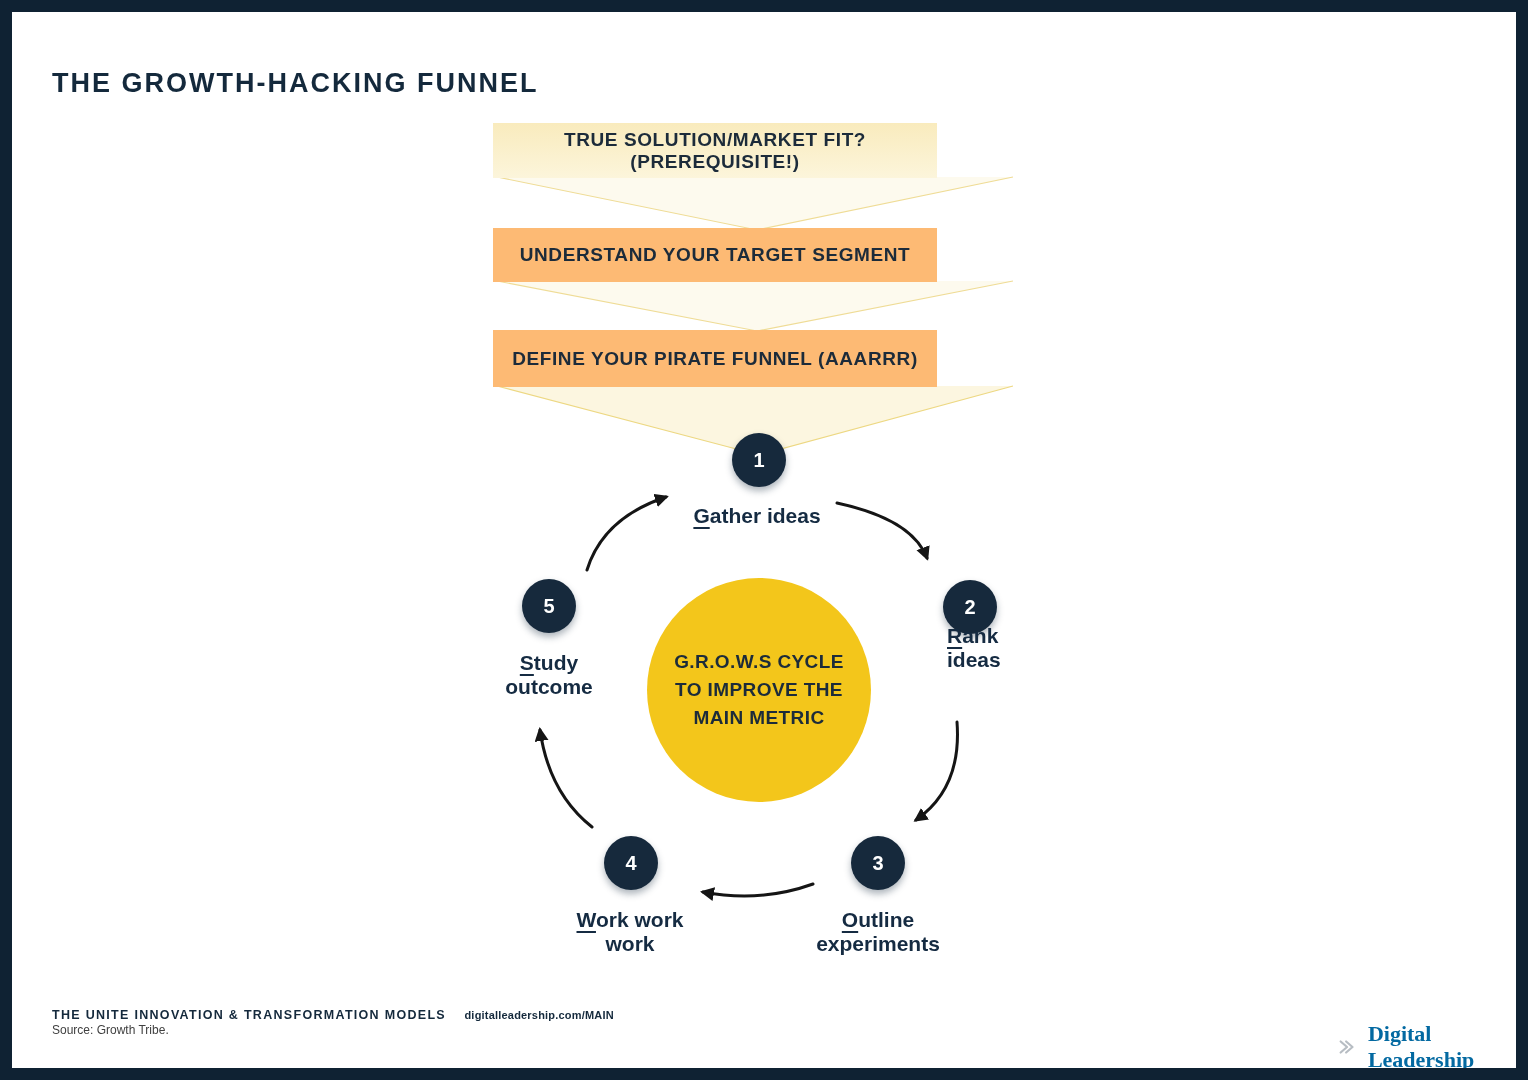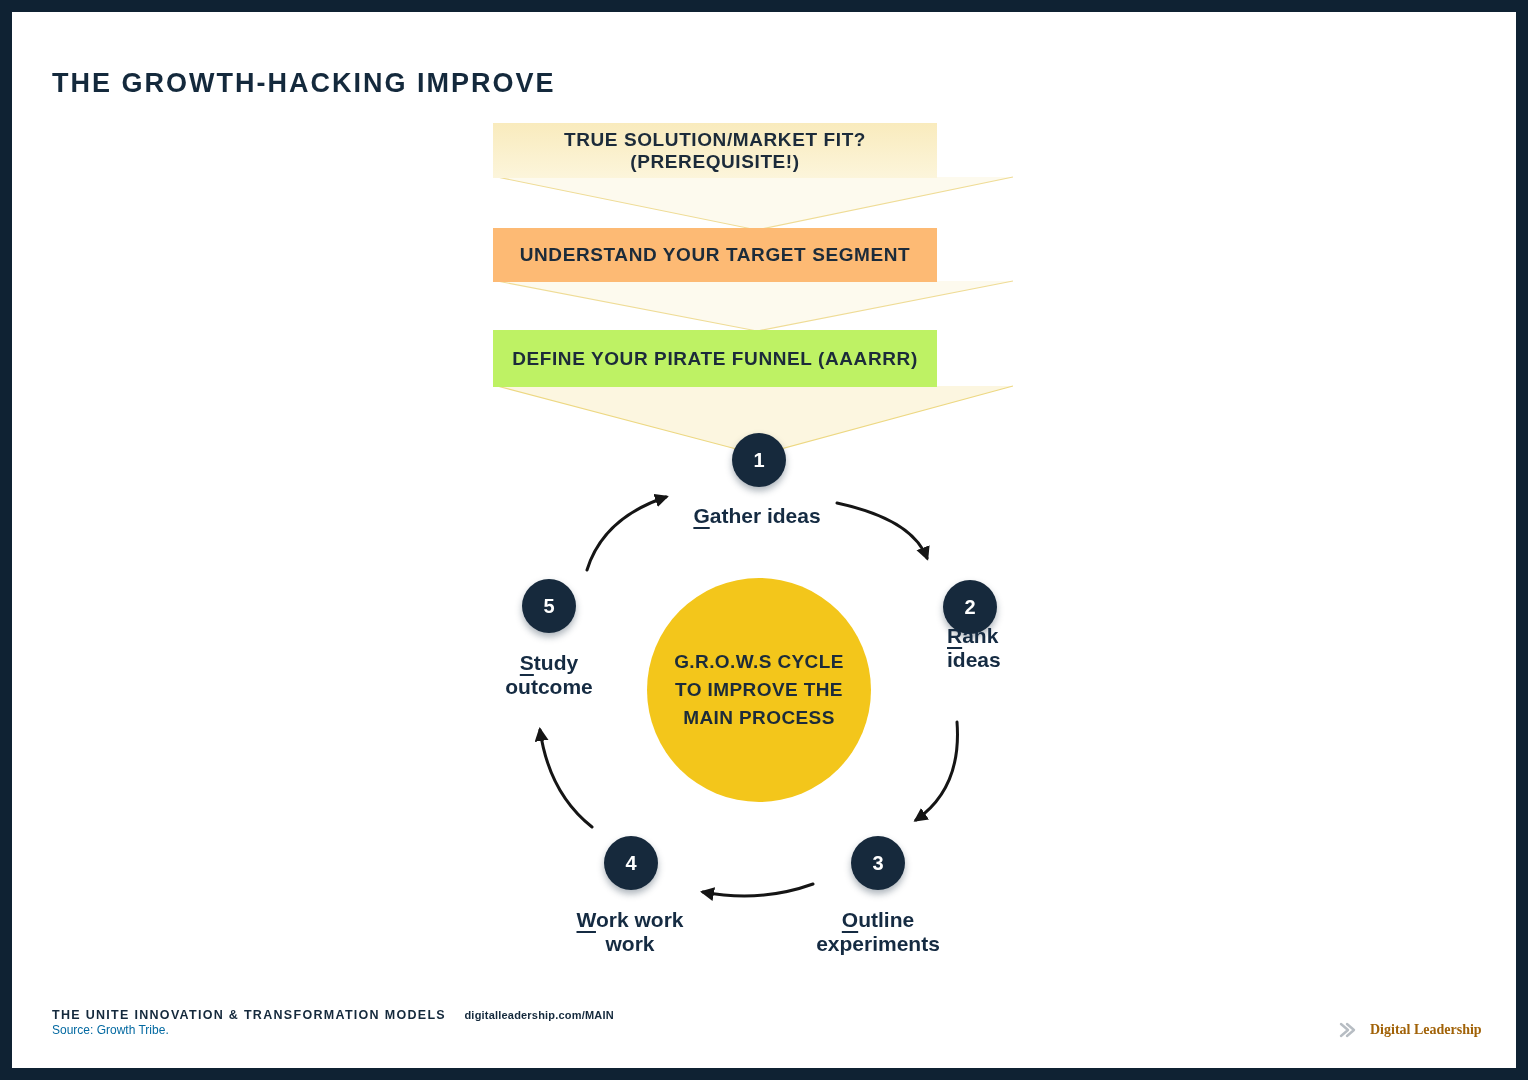--- a/index.html
+++ b/index.html
@@ -34,21 +34,21 @@
   }
   .banner {
     position: absolute; left: 493px; width: 444px;
     display: flex; align-items: center; justify-content: center;
     font-weight: bold; font-size: 19px; letter-spacing: 0.6px;
     color: #1c2b3a; text-align: center;
     z-index: 5;
   }
   .banner-1 { top: 123px; height: 55px; background: linear-gradient(#f9ebbd, #fcf5db); }
   .banner-2 { top: 228px; height: 54px; background: #fdba74; }
-  .banner-3 { top: 330px; height: 57px; background: #bef264; }
+  .banner-3 { top: 330px; height: 57px; background: #fdba74; }
   .step-circle {
     position: absolute; width: 54px; height: 54px;
     border-radius: 50%;
     background: #16293c; color: #ffffff;
     display: flex; align-items: center; justify-content: center;
     font-weight: bold; font-size: 20px;
     box-shadow: 0 4px 7px rgba(20, 40, 60, 0.35);
     z-index: 10;
   }
   .step-1 { left: 732px; top: 433px; }
@@ -88,38 +88,38 @@
   }
   .footer-models {
     font-weight: bold; font-size: 12.5px; letter-spacing: 1.3px;
   }
   .footer-url {
     font-weight: bold; font-size: 11px; letter-spacing: 0.2px;
     margin-left: 14px;
   }
   .footer-source {
     position: absolute; left: 52px; top: 1023px;
-    font-size: 12px; color: #0369a1;
+    font-size: 12px; color: #404040;
   }
   .brand {
     position: absolute; left: 1337px; top: 1021px;
     display: flex; align-items: center; gap: 9px;
     z-index: 10;
   }
   .brand-text {
     font-family: "Liberation Serif", serif;
-    font-weight: bold; font-size: 14px; color: #a16207;
+    font-weight: bold; font-size: 22px; color: #0369a1;
   }
 </style>
 </head>
 <body>
 
 <div class="canvas">
 
-  <h1 class="title">THE GROWTH-HACKING IMPROVE</h1>
+  <h1 class="title">THE GROWTH-HACKING FUNNEL</h1>
 
   <svg class="svg-layer" viewBox="0 0 1528 1080">
     <defs>
       <marker id="ah" markerUnits="userSpaceOnUse" markerWidth="16" markerHeight="16" refX="11" refY="7" orient="auto">
         <path d="M0,0 L14,7 L0,14 Z" fill="#151515"></path>
       </marker>
     </defs>
 
     <g>
       <polygon points="497,177 1013,177 757,230" fill="#fdfaee"></polygon>
@@ -147,21 +147,21 @@
   <div class="banner banner-2">
     <span>UNDERSTAND YOUR TARGET SEGMENT</span>
   </div>
   <div class="banner banner-3">
     <span>DEFINE YOUR PIRATE FUNNEL (AAARRR)</span>
   </div>
 
   <div class="center-circle">
     <span>G.R.O.W.S CYCLE</span>
     <span>TO IMPROVE THE</span>
-    <span>MAIN PROCESS</span>
+    <span>MAIN METRIC</span>
   </div>
 
   <div class="step-circle step-1">
     <span>1</span>
   </div>
   <div class="step-circle step-2">
     <span>2</span>
   </div>
   <div class="step-circle step-3">
     <span>3</span>

